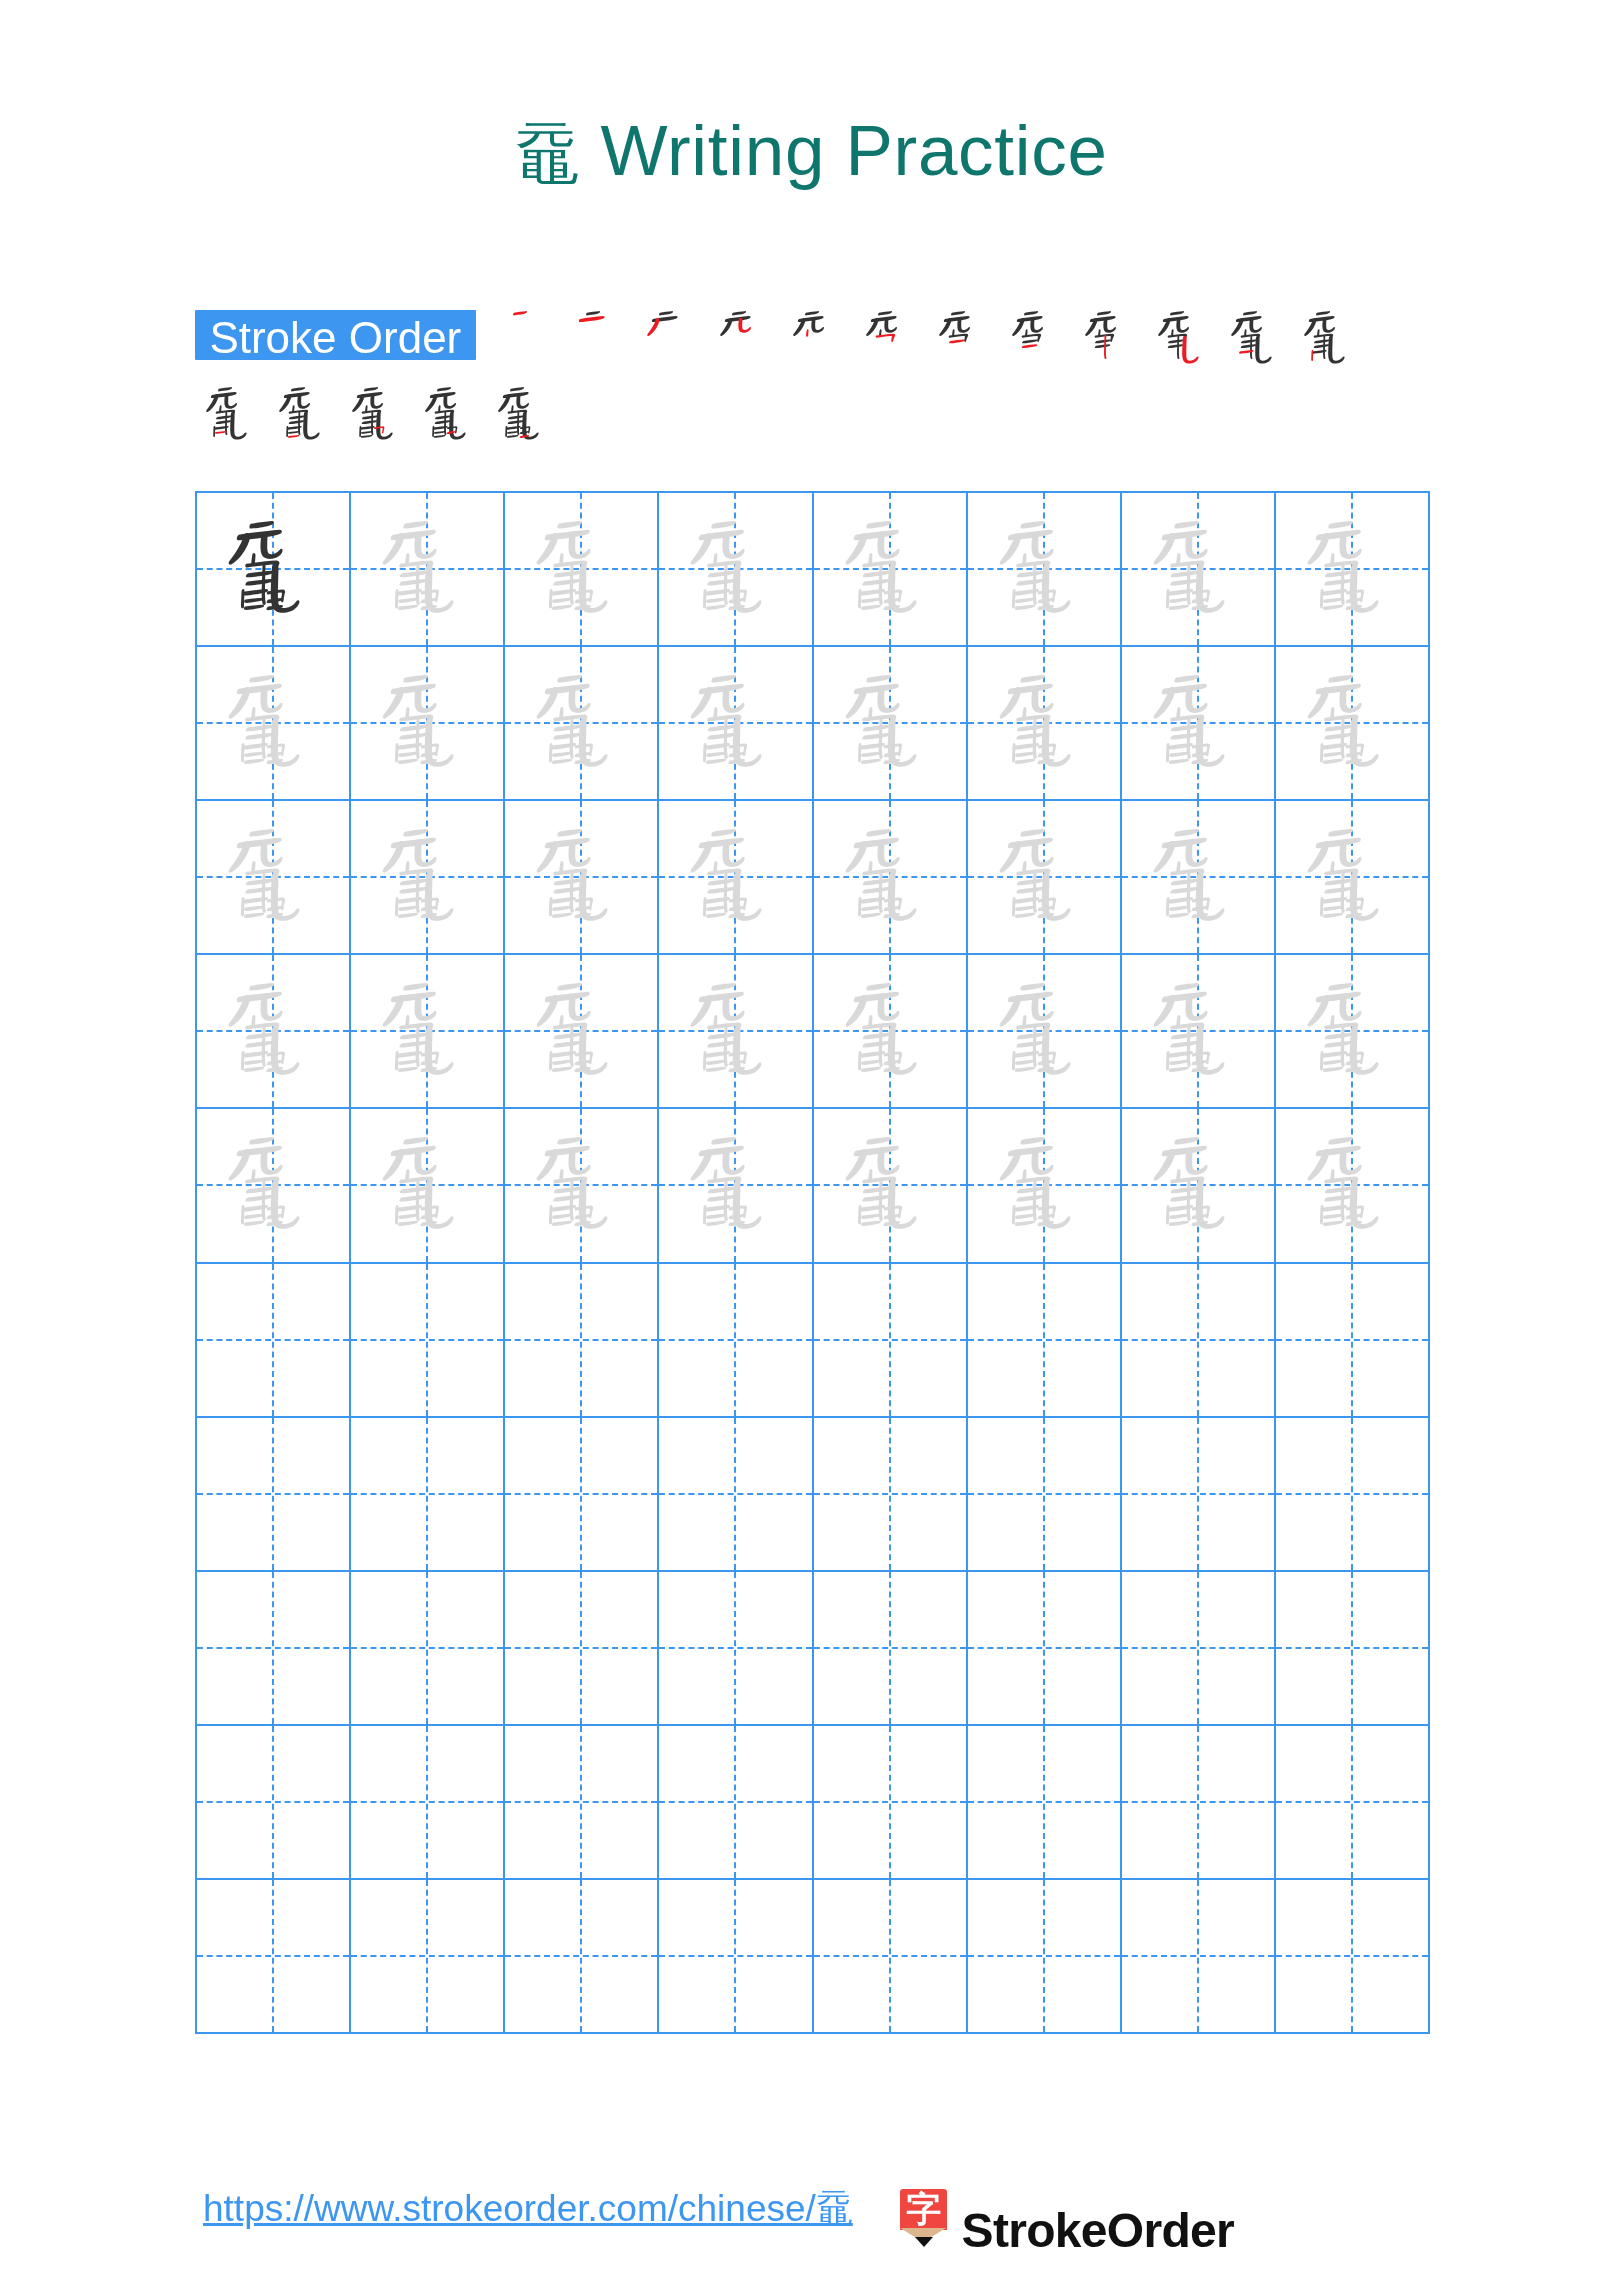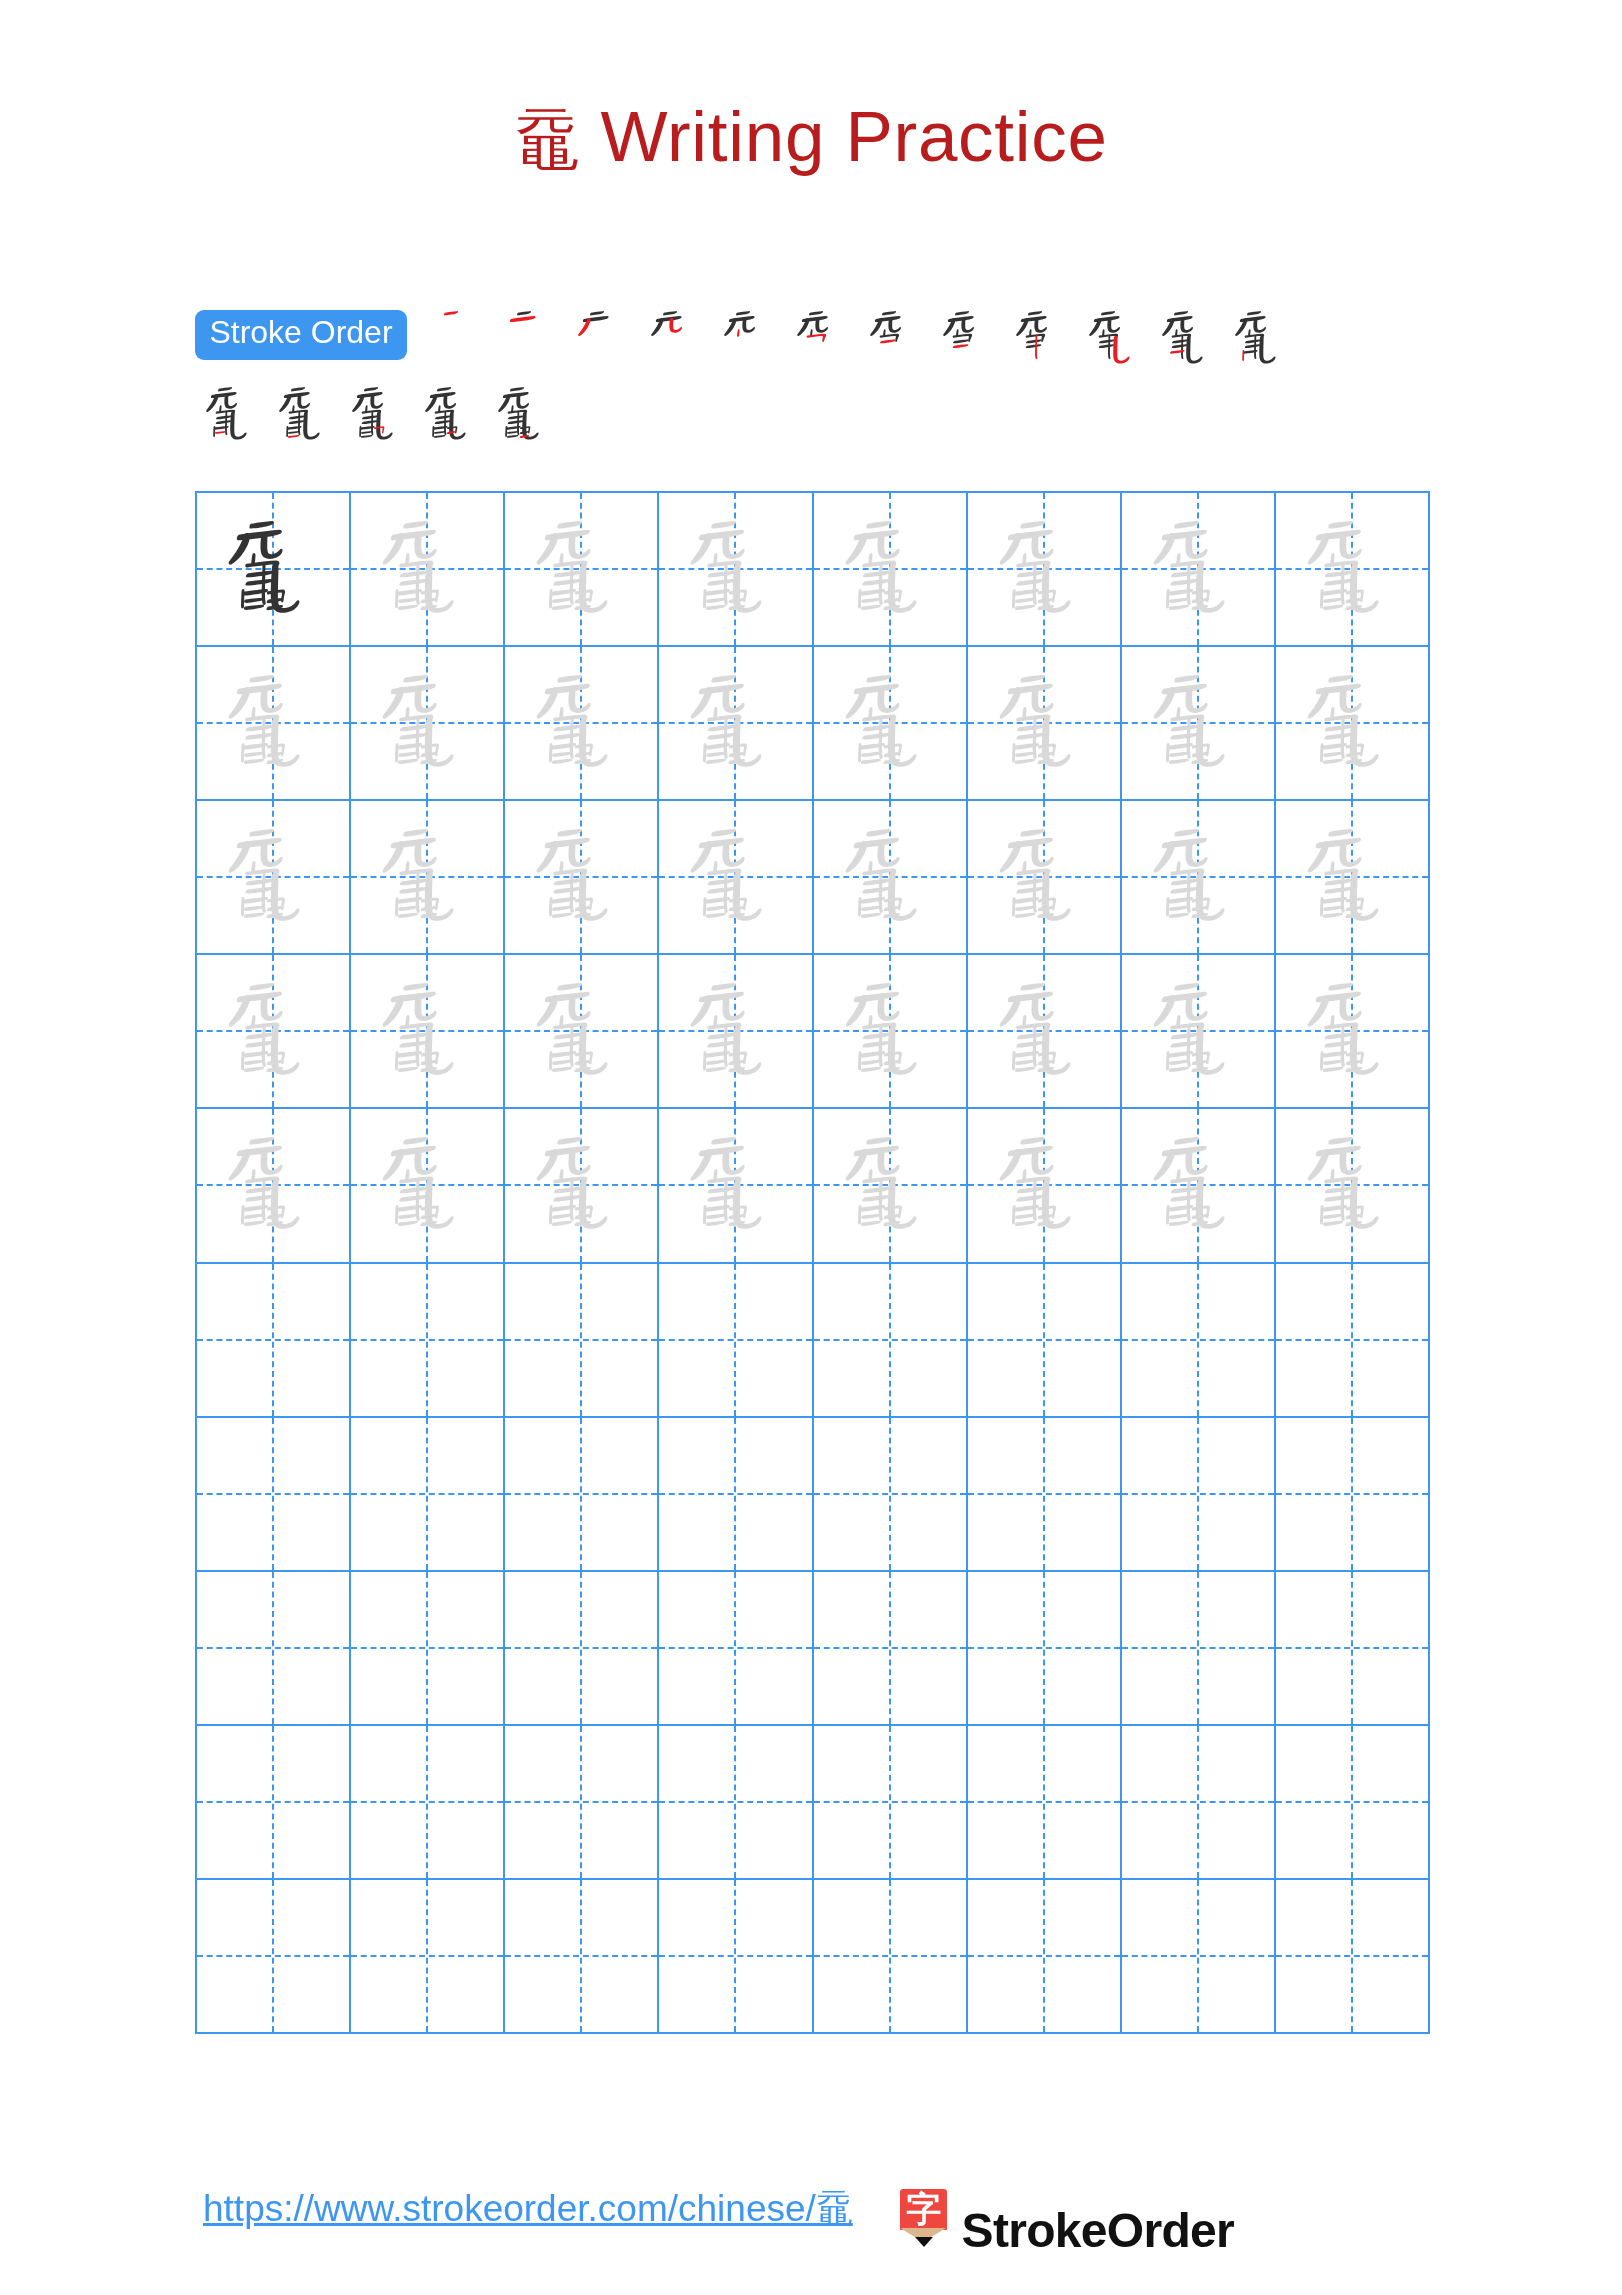--- a/index.html
+++ b/index.html
@@ -20,24 +20,25 @@
     position: absolute;
     top: 98px;
     left: 0;
     width: 1622px;
     text-align: center;
   }
   .title-text {
     display: inline-block;
     font-size: 71px;
     font-weight: 400;
-    color: #b91c1c;
+    color: #0f766e;
     letter-spacing: 0.7px;
     line-height: 1.1;
     white-space: nowrap;
+    margin-top: 14px;
   }
   .title-char {
     font-family: "DejaVu Sans", sans-serif;
     font-size: 65px;
     vertical-align: -1.3px;
   }
 
   
   .stroke-section {
     position: absolute;
@@ -47,24 +48,24 @@
   }
   .stroke-row {
     display: flex;
     align-items: flex-start;
     flex-wrap: wrap;
     gap: 0px;
   }
   .so-badge {
     background: #3d96f0;
     color: #ffffff;
-    font-size: 32px;
+    font-size: 44px;
     font-weight: 400;
     padding: 6.5px 14.4px 9.2px 14.4px;
-    border-radius: 9px;
+    border-radius: 1px;
     line-height: 1;
     white-space: nowrap;
     margin-right: 14.4px;
     margin-top: 7.9px;
     height: 34px;
     box-sizing: content-box;
   }
   .stroke-step {
     width: 73px;
     height: 73px;

